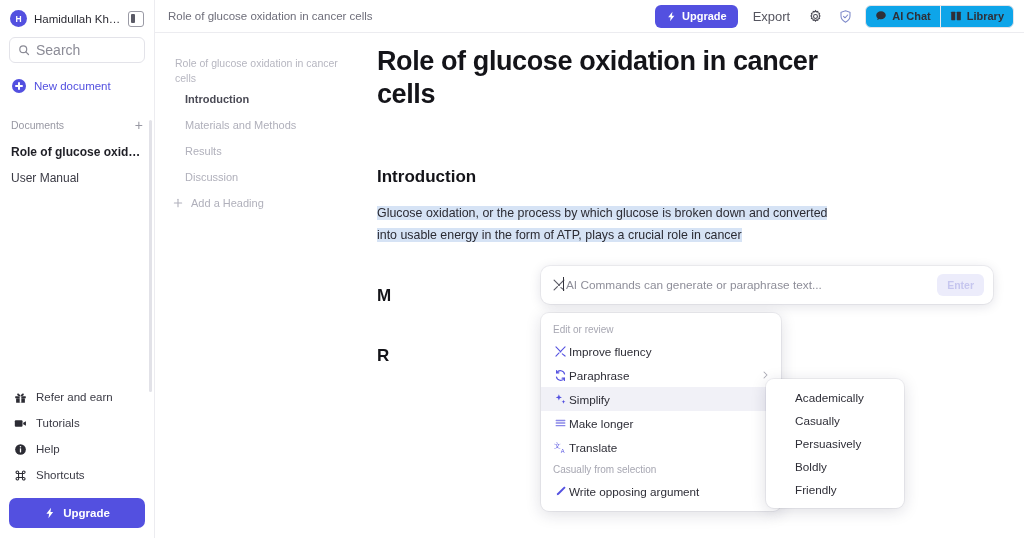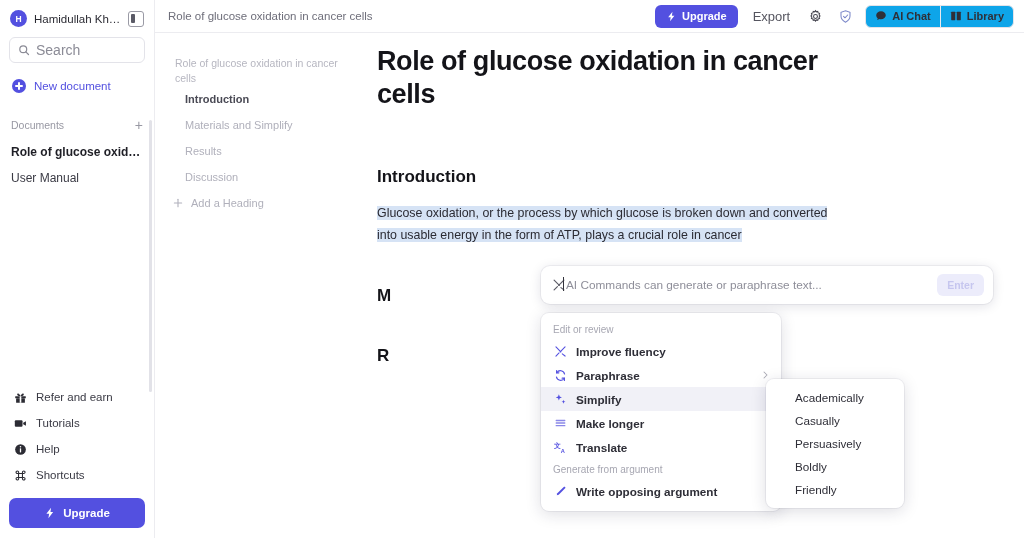--- a/index.html
+++ b/index.html
@@ -179,24 +179,23 @@
   .menu {
     position: absolute; left: 386px; top: 313px; width: 240px;
     background: #fff; border-radius: 8px;
     box-shadow: 0 3px 16px rgba(25,25,60,.15), 0 0 0 1px rgba(20,20,50,.055);
     padding: 6px 0 8px 0;
   }
   .menu-section {
     font-size: 10px; color: #a7a7b2; padding: 5px 12px 4px 12px;
   }
   .menu-item {
-    display: flex; align-items: center; gap: 9px;
+    display: flex; align-items: center; gap: 2px;
     padding: 5px 12px; font-size: 11.7px; color: #2e2e37;
     position: relative;
-    font-weight: bold;
   }
   .menu-item.hover { background: #f1f1f7; }
   .menu-item .ic { width: 14px; height: 14px; flex: 0 0 14px;
                    display: flex; align-items: center; justify-content: center;
                    color: #5350e0; }
   .menu-item .chev {
     position: absolute; right: 11px; top: 50%; transform: translateY(-50%);
     color: #a9a9b4;
   }
 
@@ -353,21 +352,21 @@
             </svg>
           </span>
           <span>Library</span>
         </div>
       </div>
     </div>
 
     <div class="outline">
       <div class="outline-title">Role of glucose oxidation in cancer cells</div>
       <div class="outline-item active">Introduction</div>
-      <div class="outline-item">Materials and Simplify</div>
+      <div class="outline-item">Materials and Methods</div>
       <div class="outline-item">Results</div>
       <div class="outline-item">Discussion</div>
       <div class="outline-add">
         <span>
           <svg width="10" height="10" viewBox="0 0 12 12" stroke="#b0b0bb" stroke-width="1.3" stroke-linecap="round">
             <line x1="6" y1="1.6" x2="6" y2="10.4"></line>
               <line x1="1.6" y1="6" x2="10.4" y2="6"></line>
           </svg>
         </span>
         <span>Add a Heading</span>
@@ -453,21 +452,21 @@
       <div class="menu-item">
         <span class="ic">
           <svg width="13" height="13" viewBox="0 0 16 16" fill="#5350e0">
             <text x="0" y="9.2" font-size="8.4" font-family="'Liberation Sans', sans-serif">文</text>
             <text x="8.2" y="14.4" font-size="7" font-family="'Liberation Sans', sans-serif">A</text>
           </svg>
         </span>
         <span>Translate</span>
       </div>
 
-      <div class="menu-section">Generate from argument</div>
+      <div class="menu-section">Casually from selection</div>
 
 
       <div class="menu-item">
         <span class="ic">
           <svg width="13" height="13" viewBox="0 0 16 16" fill="#5350e0">
             <path d="M12.6 1.7l1.7 1.7-8.5 8.5-2.4.7.7-2.4z"></path>
           </svg>
         </span>
         <span>Write opposing argument</span>
       </div>

